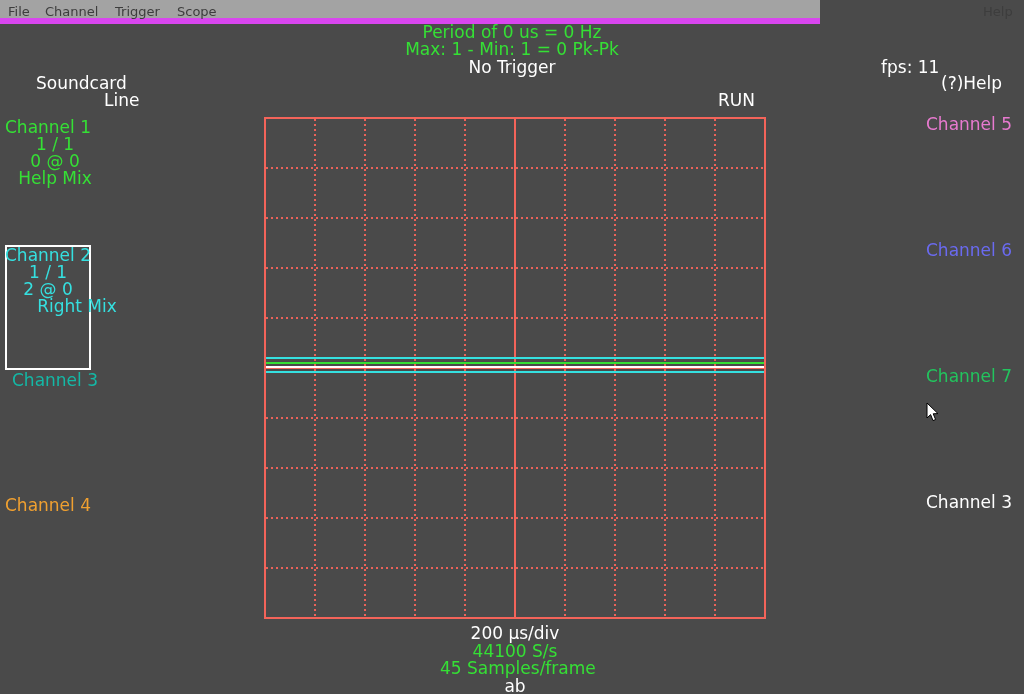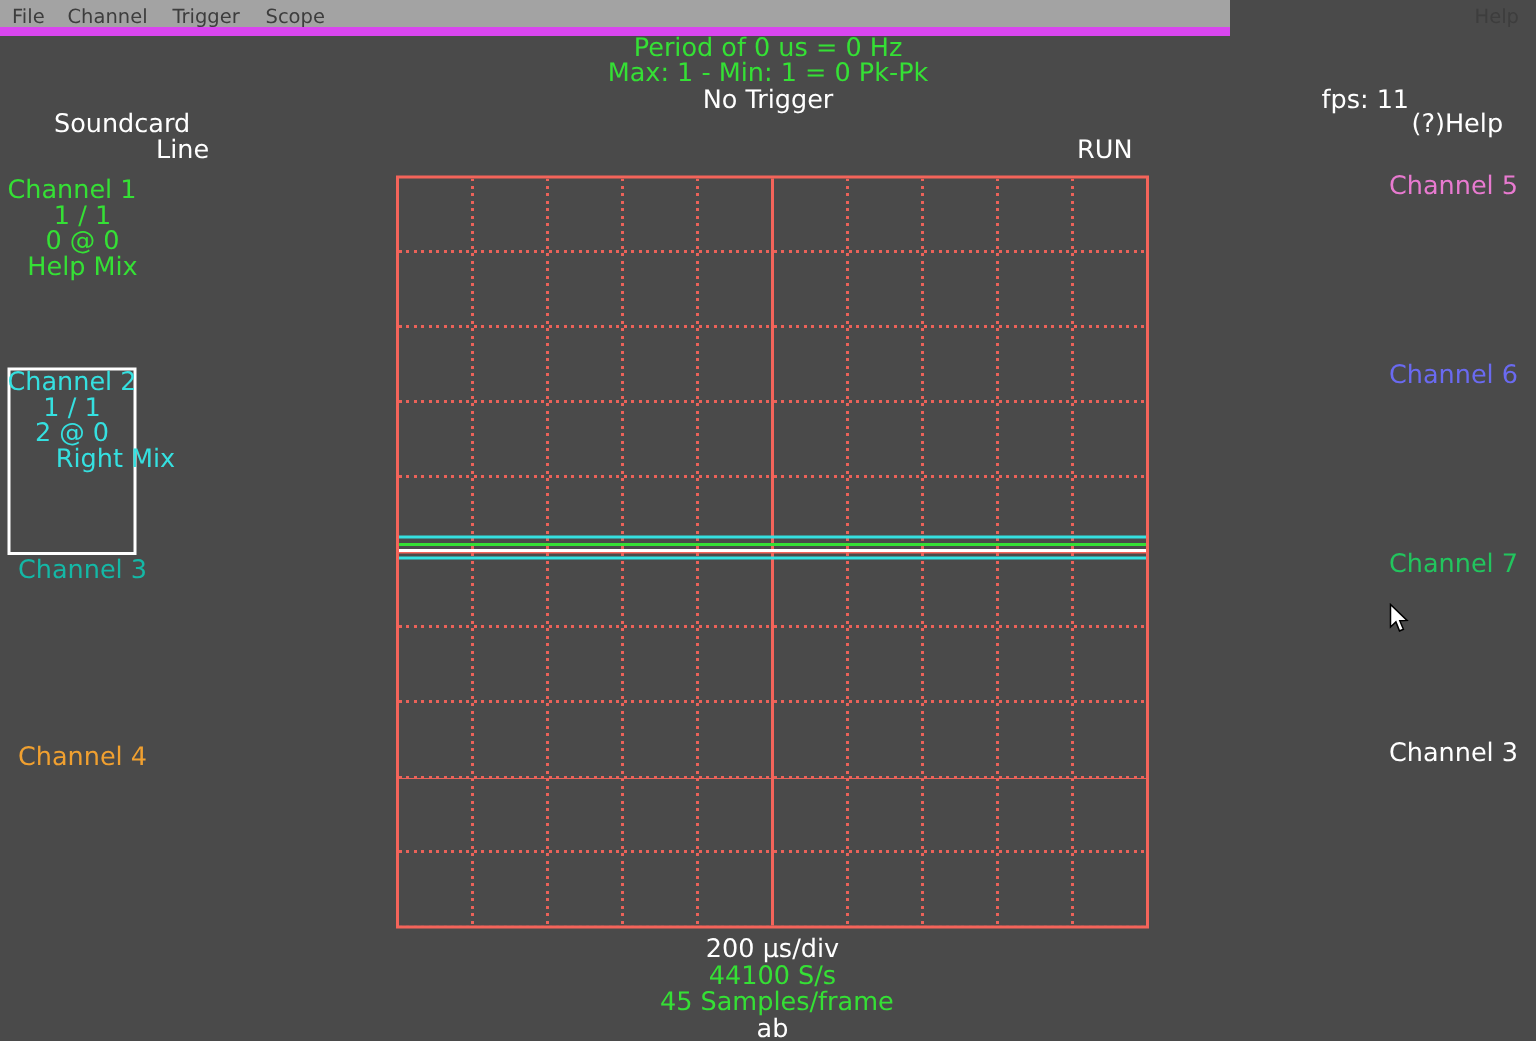--- a/index.html
+++ b/index.html
@@ -157,21 +157,21 @@
 <div class="t c-green" style="left:5px; top:171px; width:100px; text-align:center;">Help Mix</div>
 
 <div id="chan2-box"></div>
 <div class="t c-cyan" style="left:5px; top:248px; width:86px; text-align:center;">Channel 2</div>
 <div class="t c-cyan" style="left:5px; top:265px; width:86px; text-align:center;">1 / 1</div>
 <div class="t c-cyan" style="left:5px; top:282px; width:86px; text-align:center;">2 @ 0</div>
 <div class="t c-cyan" style="left:5px; top:299px; width:86px; text-align:center;padding-left:29px;">Right Mix</div>
 
 <div class="t c-yellow" style="left:5px; top:373px; width:100px; text-align:center;">Channel 3</div>
 
-<div class="t c-orange" style="left:5px; top:498px; width:100px; text-align:center;">Channel 4</div>
+<div class="t c-orange" style="left:5px; top:498px; width:100px; text-align:left;">Channel 4</div>
 
 <div class="t c-pink" style="left:919px; top:117px; width:100px; text-align:center;">Channel 5</div>
 <div class="t c-violet" style="left:919px; top:243px; width:100px; text-align:center;">Channel 6</div>
 <div class="t c-red" style="left:919px; top:369px; width:100px; text-align:center;">Channel 7</div>
 <div class="t c-white" style="left:919px; top:495px; width:100px; text-align:center;">Channel 3</div>
 
 <div id="grid-wrap">
   <div id="grid-dots"></div>
   <div id="grid-center-v"></div>
   <div id="grid-center-h"></div>

